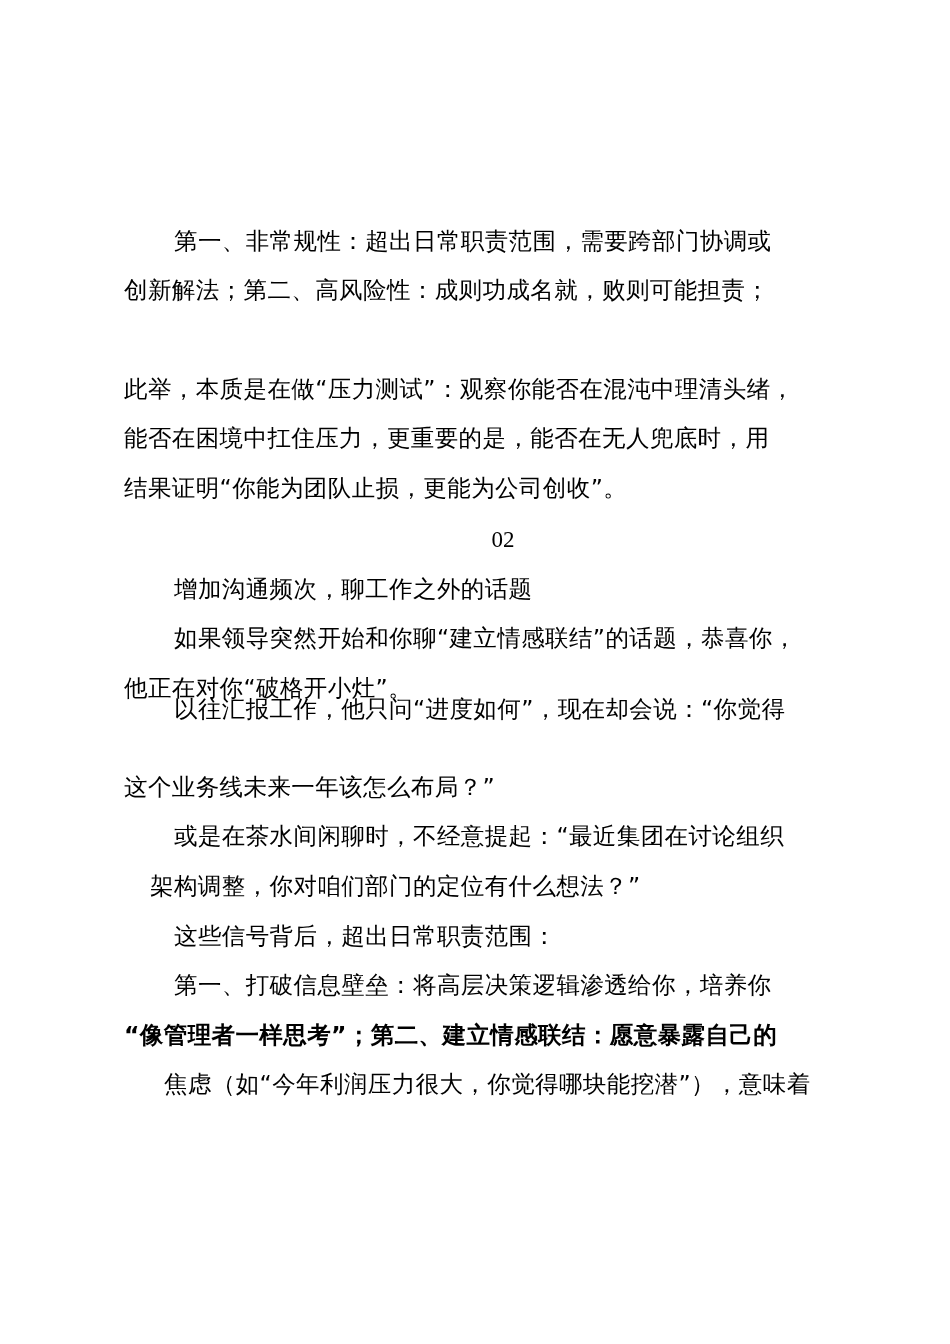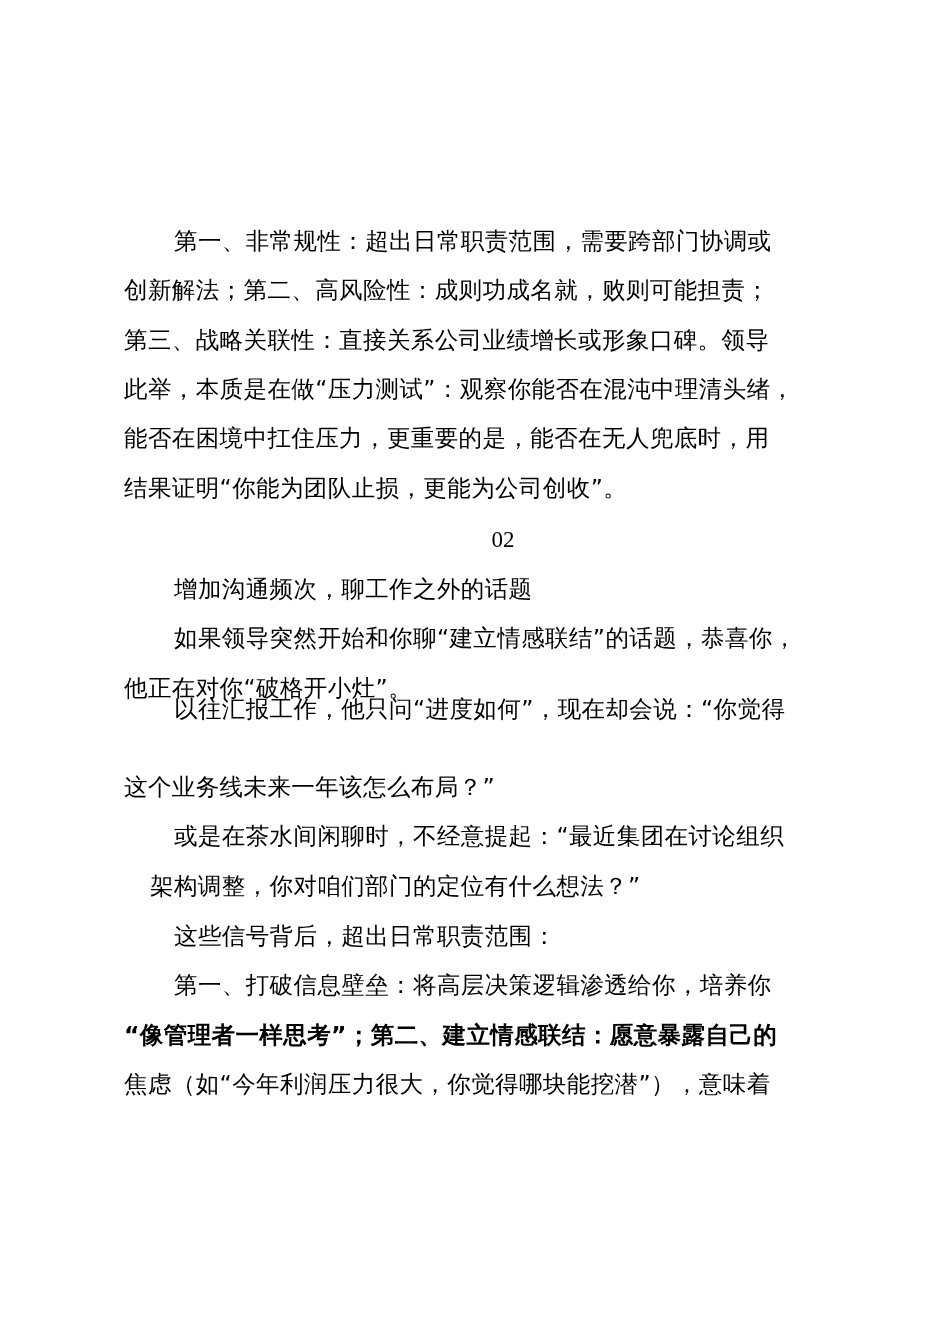--- a/index.html
+++ b/index.html
@@ -42,33 +42,32 @@
       line-height: 32px;
     }
   </style>
 </head>
 <body>
 
 <div class="page">
 
   <div class="line indent" style="top:225px;">第一、非常规性：超出日常职责范围，需要跨部门协调或</div>
   <div class="line" style="top:274px;">创新解法；第二、高风险性：成则功成名就，败则可能担责；</div>
-  <div class="line" style="top:324px;">第三、战略关联性：直接关系公司业绩增长或形象口碑。领导</div>
   <div class="line" style="top:373px;">此举，本质是在做“压力测试”：观察你能否在混沌中理清头绪，</div>
   <div class="line" style="top:422px;">能否在困境中扛住压力，更重要的是，能否在无人兜底时，用</div>
   <div class="line" style="top:472px;">结果证明“你能为团队止损，更能为公司创收”。</div>
 
   <div class="section-num" style="top:524px;">02</div>
 
   <div class="line indent" style="top:573px;">增加沟通频次，聊工作之外的话题</div>
 
   <div class="line indent" style="top:622px;">如果领导突然开始和你聊“建立情感联结”的话题，恭喜你，</div>
   <div class="line" style="top:672px;">他正在对你“破格开小灶”。</div>
   <div class="line indent" style="top:693px;">以往汇报工作，他只问“进度如何”，现在却会说：“你觉得</div>
   <div class="line" style="top:771px;">这个业务线未来一年该怎么布局？”</div>
   <div class="line indent" style="top:820px;text-align:center;">或是在茶水间闲聊时，不经意提起：“最近集团在讨论组织</div>
   <div class="line" style="top:870px;margin-left:26px;">架构调整，你对咱们部门的定位有什么想法？”</div>
   <div class="line indent" style="top:920px;">这些信号背后，超出日常职责范围：</div>
   <div class="line indent" style="top:969px;">第一、打破信息壁垒：将高层决策逻辑渗透给你，培养你</div>
   <div class="line" style="top:1019px;font-weight:bold;">“像管理者一样思考”；第二、建立情感联结：愿意暴露自己的</div>
-  <div class="line" style="top:1068px;">焦虑（如“今年利润压力很大，你觉得哪块能挖潜”），意味着</div>
+  <div class="line" style="top:1068px;margin-left:40px;">焦虑（如“今年利润压力很大，你觉得哪块能挖潜”），意味着</div>
 
 </div>
 
 </body></html>

